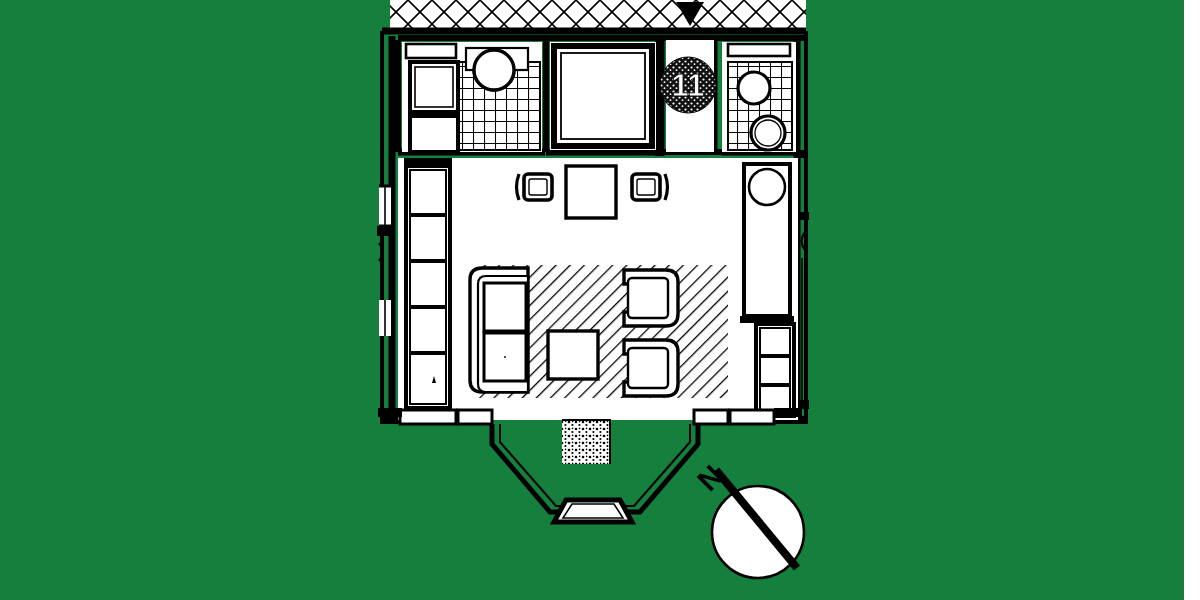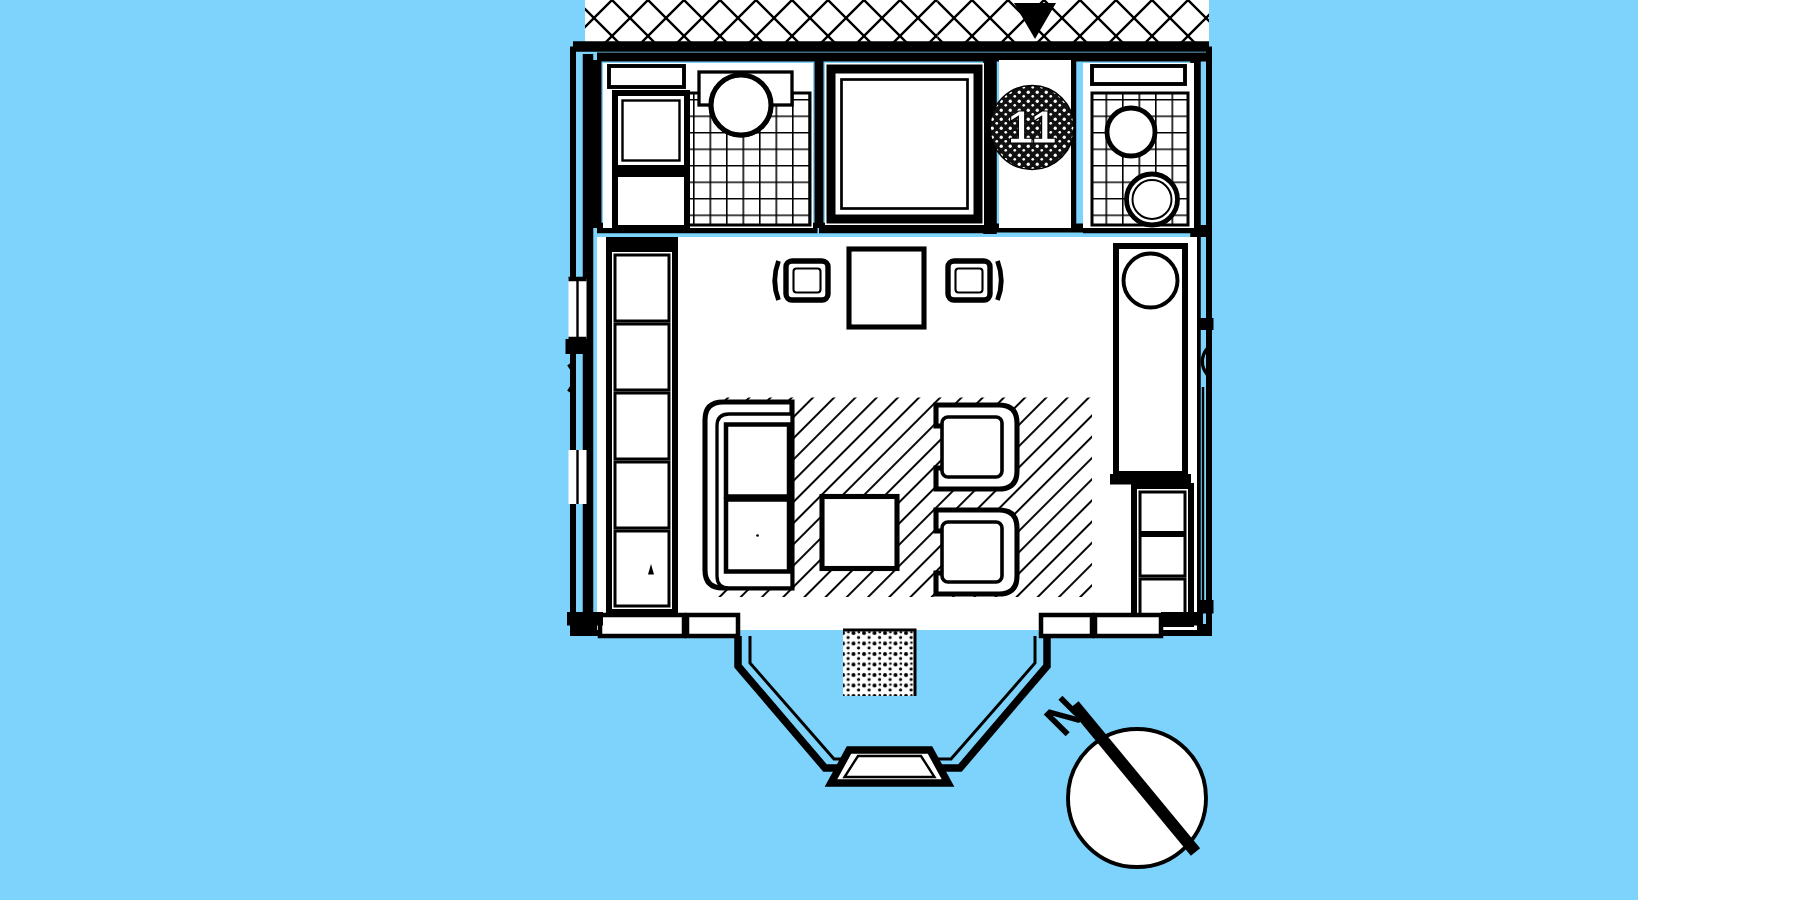--- a/index.html
+++ b/index.html
@@ -7,23 +7,23 @@
     margin: 0;
     padding: 0;
     background: #ffffff;
     width: 1200px;
     height: 600px;
     overflow: hidden;
     font-family: "Liberation Sans", sans-serif;
   }
   #plan-root {
     position: relative;
-    width: 1092px;
+    width: 1184px;
     height: 600px;
-    background: #7dd3fc;
+    background: #15803d;
   }
   #plan-svg {
     display: block;
     width: 1200px;
     height: 600px;
   }
   .marker-label {
     font-family: "Liberation Sans", sans-serif;
     font-weight: bold;
   }

